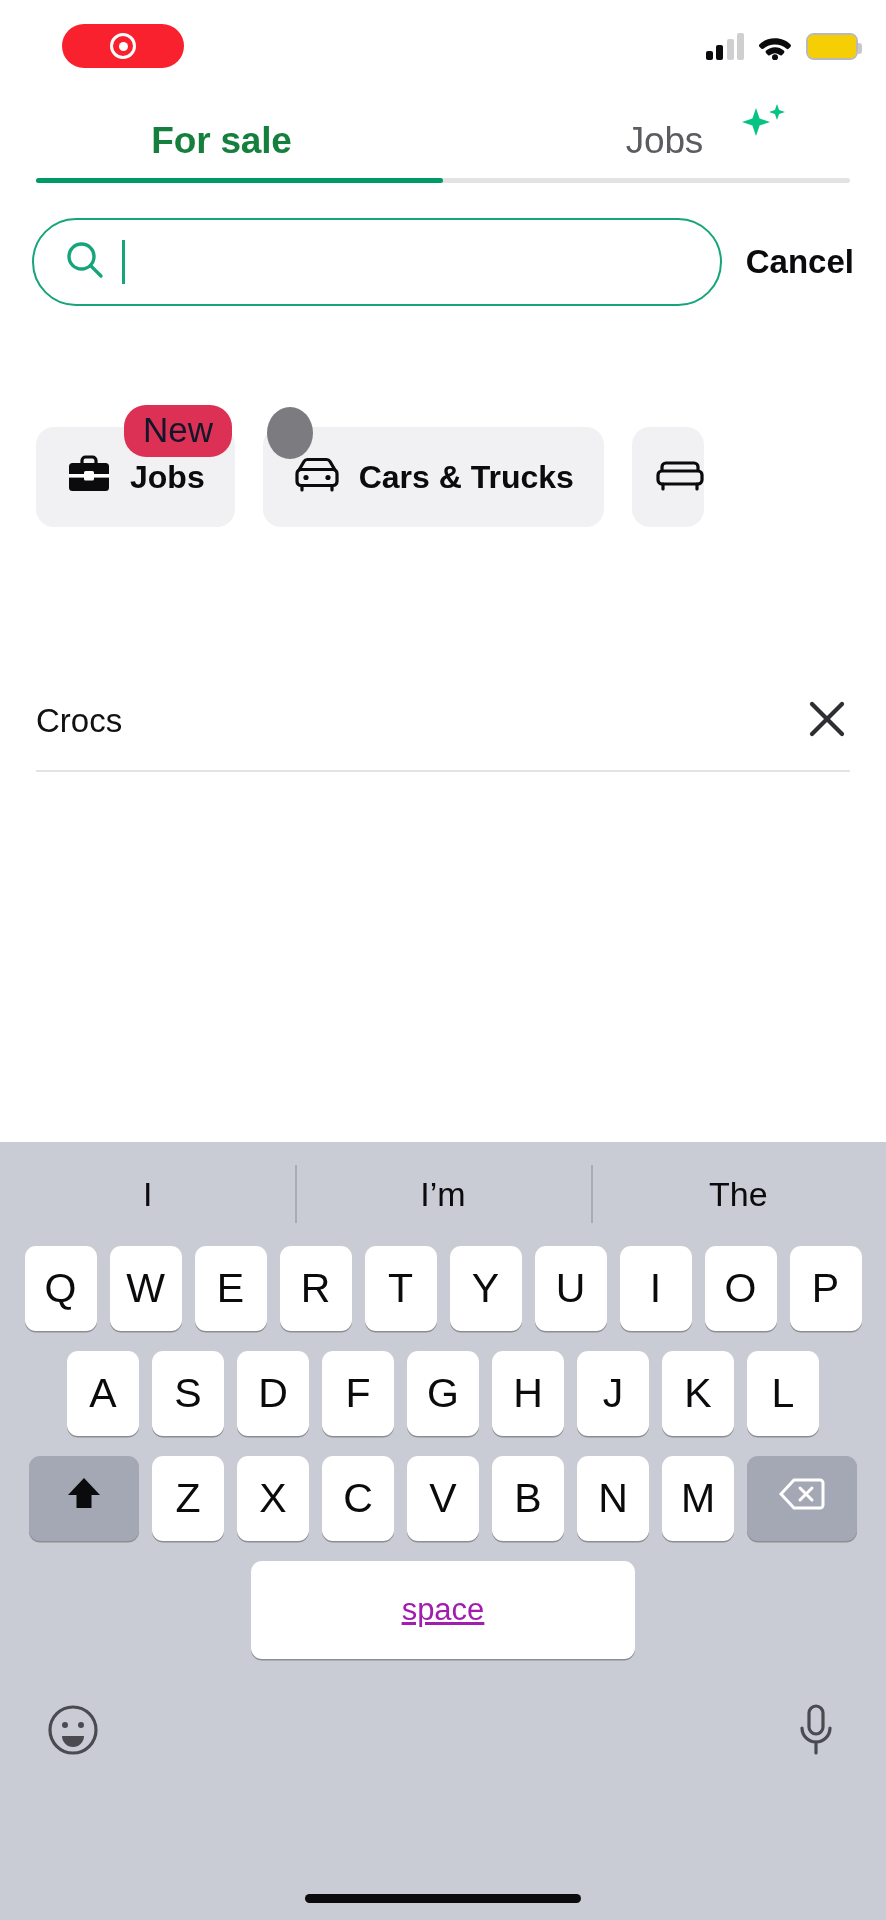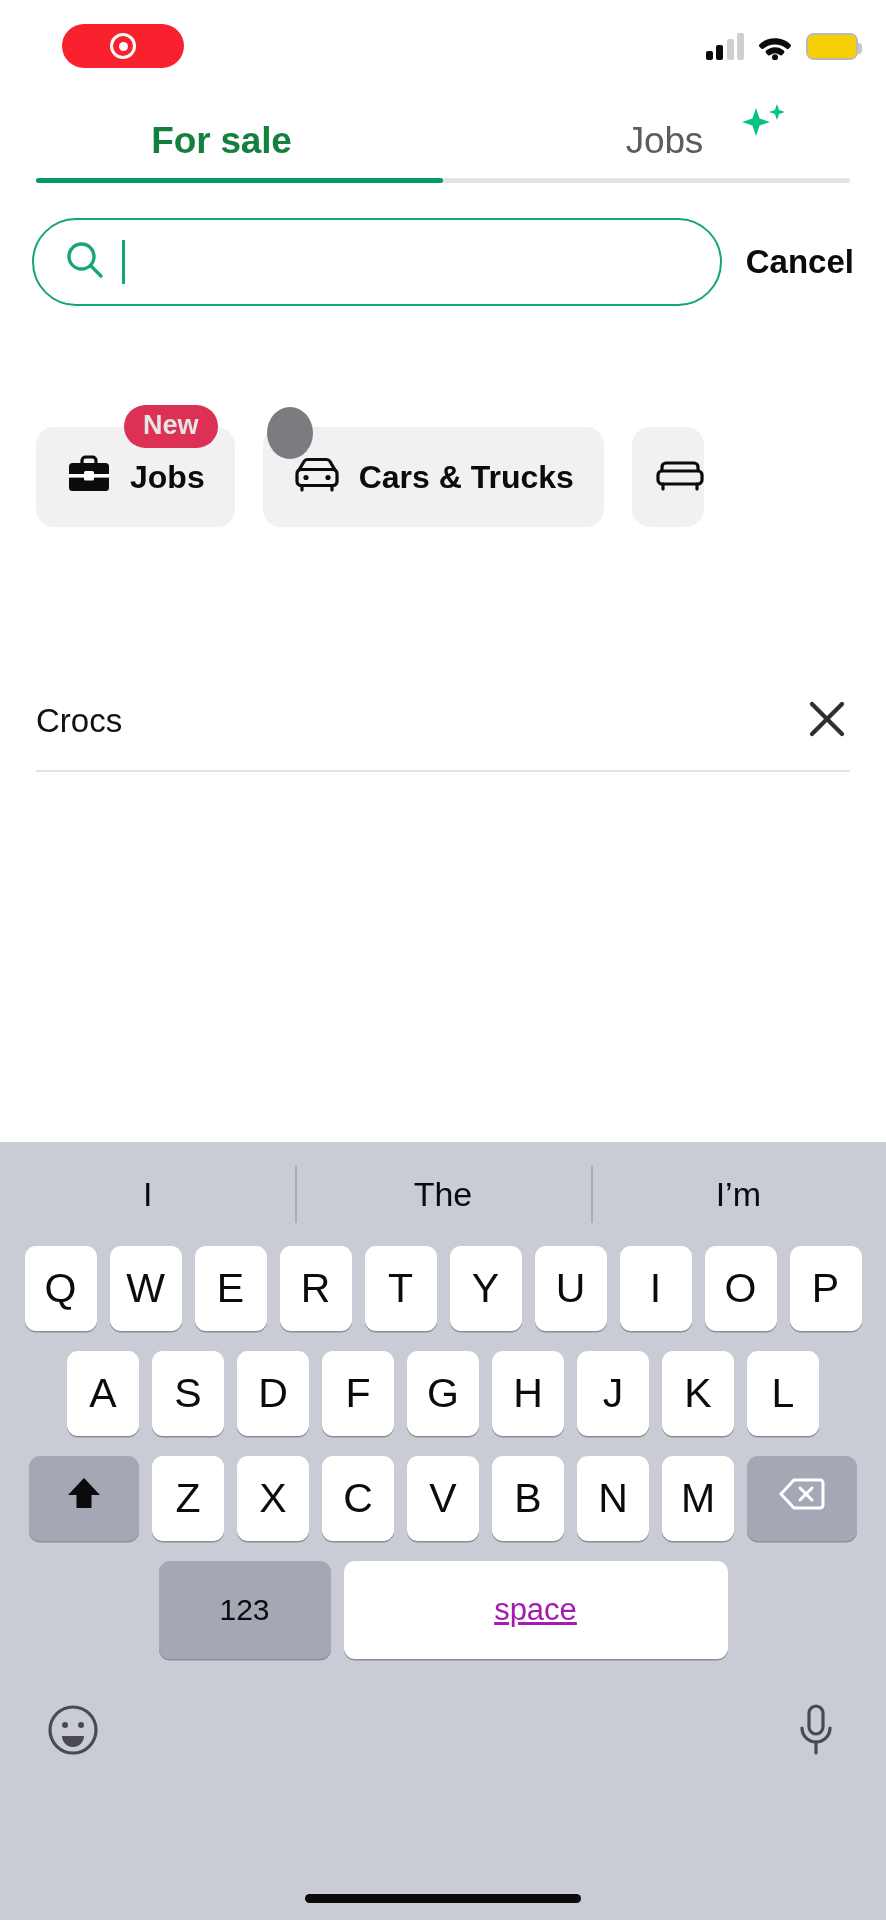--- a/index.html
+++ b/index.html
@@ -81,22 +81,22 @@
     position:absolute; top: 425px; left: 0; width: 886px; height: 104px;
     display:flex; align-items:center; gap: 28px; padding-left: 36px;
   }
   .chip {
     position: relative; height: 100px; background:#f1f1f3; border-radius: 18px;
     display:flex; align-items:center; gap: 18px; padding: 0 30px; flex: 0 0 auto;
   }
   .chip-label { font-size: 32px; font-weight: 700; color:#0b0b0d; white-space:nowrap; }
   .badge {
     position:absolute; top: -22px; left: 88px;
-    background:#dd3055; color:#e5e5e5; border-radius: 22px;
-    font-size: 27px; font-weight: 700; padding: 5px 19px 7px;
+    background:#dd3055; color:#0f172a; border-radius: 22px;
+    font-size: 35px; font-weight: 400; padding: 5px 19px 7px;
   }
   .touchdot {
     position:absolute; top: -20px; left: 4px; width: 46px; height: 52px;
     border-radius: 50%; background:#7c7c80;
   }
   .chip.partial { overflow: hidden; width: 72px; padding-left: 24px; }
 
   
   .recent-head {
     position:absolute; top: 575px; left: 36px;
@@ -260,22 +260,22 @@
         <line x1="38" y1="8" x2="8" y2="38" stroke="#2f2f33" stroke-width="4.2" stroke-linecap="round"></line>
       </svg>
     </span>
   </div>
   <div class="recent-div"></div>
 
   <div class="keyboard">
 
     <div class="suggest">
       <div class="sug">I</div>
+      <div class="sug">I’m</div>
       <div class="sug">The</div>
-      <div class="sug">I’m</div>
     </div>
 
     <div class="krow krow1">
       <div class="key">Q</div>
       <div class="key">W</div>
       <div class="key">E</div>
       <div class="key">R</div>
       <div class="key">T</div>
       <div class="key">Y</div>
       <div class="key">U</div>
@@ -316,21 +316,20 @@
           <svg width="48" height="36" viewBox="0 0 48 36">
             <path d="M16 4 h26 a3 3 0 0 1 3 3 v22 a3 3 0 0 1-3 3 H16 L3 18 Z" fill="none" stroke="#ffffff" stroke-width="3"></path>
             <line x1="22" y1="12" x2="34" y2="24" stroke="#ffffff" stroke-width="3" stroke-linecap="round"></line>
             <line x1="34" y1="12" x2="22" y2="24" stroke="#ffffff" stroke-width="3" stroke-linecap="round"></line>
           </svg>
         </span>
       </div>
     </div>
 
     <div class="krow krow4">
-      <div class="key num">123</div>
       <div class="key space">space</div>
     </div>
 
     <div class="kbbottom">
       <span>
         <svg width="54" height="54" viewBox="0 0 54 54">
           <circle cx="27" cy="27" r="23" fill="none" stroke="#4a4a50" stroke-width="3.2"></circle>
           <circle cx="19" cy="22" r="3" fill="#4a4a50"></circle>
           <circle cx="35" cy="22" r="3" fill="#4a4a50"></circle>
           <path d="M16 33 h22 a11 11 0 0 1-22 0 Z" fill="#4a4a50"></path>

